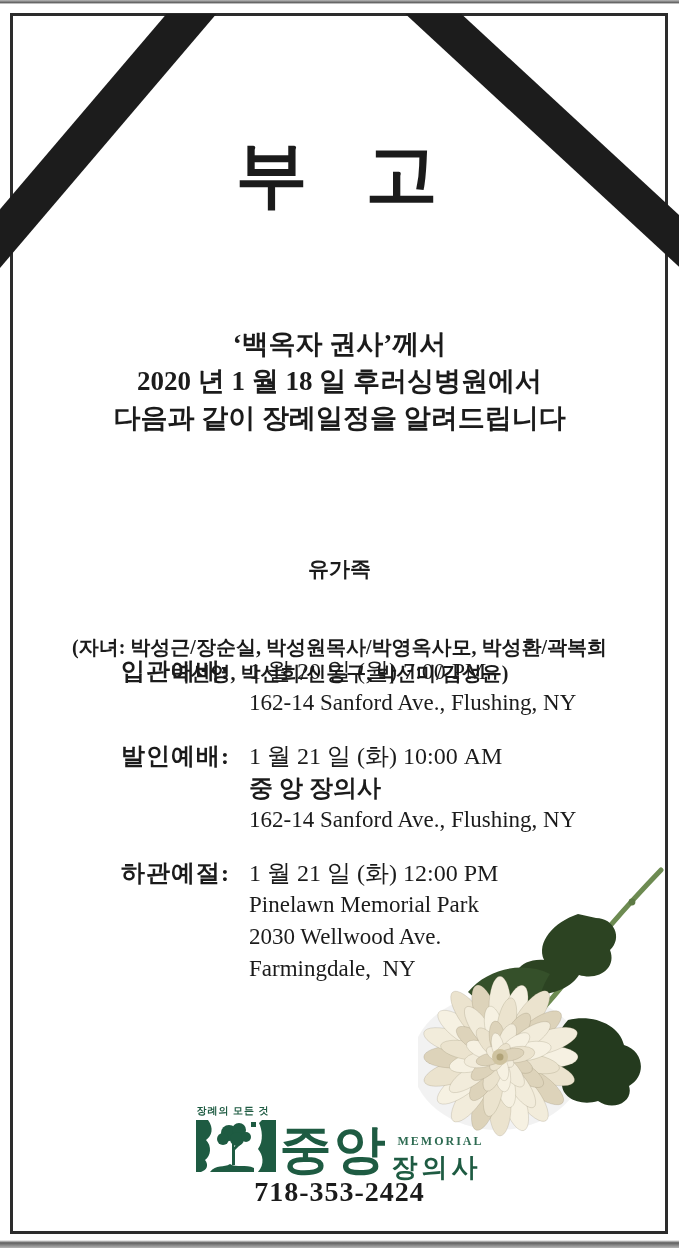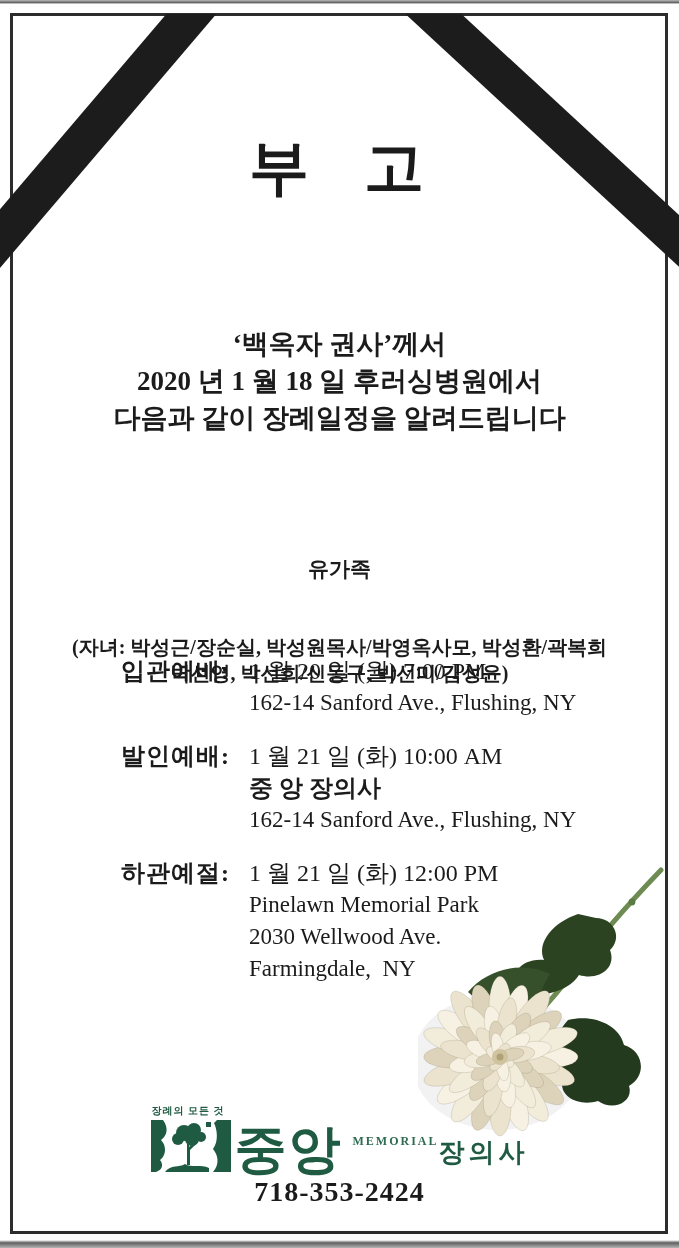--- a/index.html
+++ b/index.html
@@ -6,21 +6,21 @@
   .page{position:relative;width:679px;height:1248px;background:#ffffff;overflow:hidden;
         font-family:"Liberation Serif","DejaVu Serif",serif;color:#1b1b1b;}
   .edge-top{position:absolute;left:0;top:0;width:679px;height:4px;
             background:linear-gradient(180deg,#b9b9b9 0%,#5e5e5e 70%,#ffffff 100%);}
   .edge-bottom{position:absolute;left:0;top:1240px;width:679px;height:8px;
             background:linear-gradient(180deg,#ffffff 0%,#5f5f5f 35%,#b5b5b5 100%);}
   .frame{position:absolute;left:10px;top:13px;right:11px;bottom:14px;
          border:3px solid #2c2c2c;}
   .bands{position:absolute;left:0;top:0;}
   .title{position:absolute;left:0;top:134px;width:100%;text-align:center;
-         font-size:60px;font-weight:bold;line-height:1.15;letter-spacing:6px;word-spacing:28px;}
+         font-size:72px;font-weight:bold;line-height:1.15;letter-spacing:6px;word-spacing:28px;}
   .intro{position:absolute;left:0;top:326px;width:100%;text-align:center;
          font-size:27px;font-weight:bold;line-height:37px;white-space:pre;}
   .family{position:absolute;left:0;top:504px;width:100%;text-align:center;
           font-weight:bold;line-height:26px;white-space:pre;}
   .family .heading{font-size:21px;}
   .family .family-line{font-size:20px;}
   .schedule{position:absolute;left:92px;top:655px;right:16px;}
   .entry{display:flex;align-items:flex-start;margin-bottom:21px;}
   .entry .label{width:128px;flex:0 0 128px;font-size:24px;font-weight:bold;
                 line-height:32px;letter-spacing:1px;white-space:pre;margin-left:29px;}
@@ -30,21 +30,21 @@
   .s-line.korean{font-size:24px;font-weight:bold;}
   .s-line.address{font-size:23px;}
   .flower{position:absolute;left:418px;top:850px;}
   .logo-row{position:absolute;left:0;top:1098px;width:100%;display:flex;
             justify-content:center;align-items:flex-start;gap:4px;}
   .icon-col{display:flex;flex-direction:column;align-items:flex-start;padding-top:6px;font-family:Liberation Serif, serif;}
   .tagline{font-size:10px;font-weight:bold;letter-spacing:1px;color:#1e5b42;
            margin:0 0 2px 1px;white-space:nowrap;}
   .brand-ko{font-size:52px;font-weight:bold;color:#1e5b42;line-height:1;margin-top:26px;
             letter-spacing:2px;}
-  .brand-col{display:flex;flex-direction:row;align-items:flex-start;margin-top:36px;}
+  .brand-col{display:flex;flex-direction:column;align-items:flex-start;margin-top:36px;}
   .brand-en{font-size:12px;font-weight:bold;letter-spacing:2px;color:#2e6b52;margin-left:6px;}
   .brand-sub{font-size:26px;font-weight:bold;color:#1e5b42;letter-spacing:4px;margin-top:1px;}
   .phone{position:absolute;left:0;top:1176px;width:100%;text-align:center;
          font-size:28px;font-weight:bold;letter-spacing:1px;font-family:Liberation Serif, serif;}
 </style>
 </head>
 <body>
 
 <div class="page">
 

